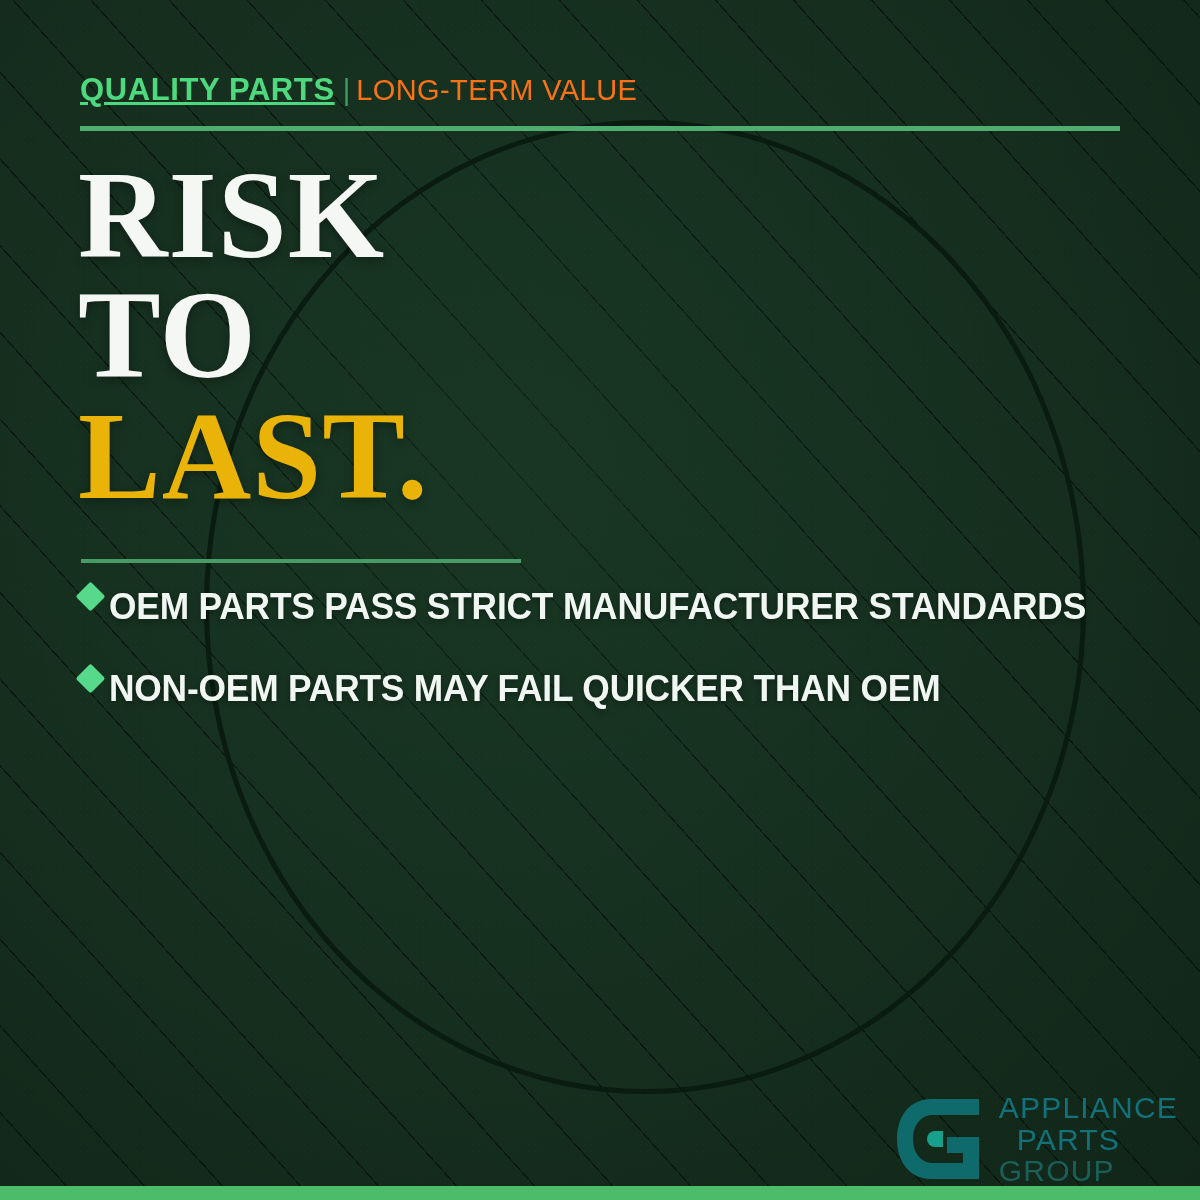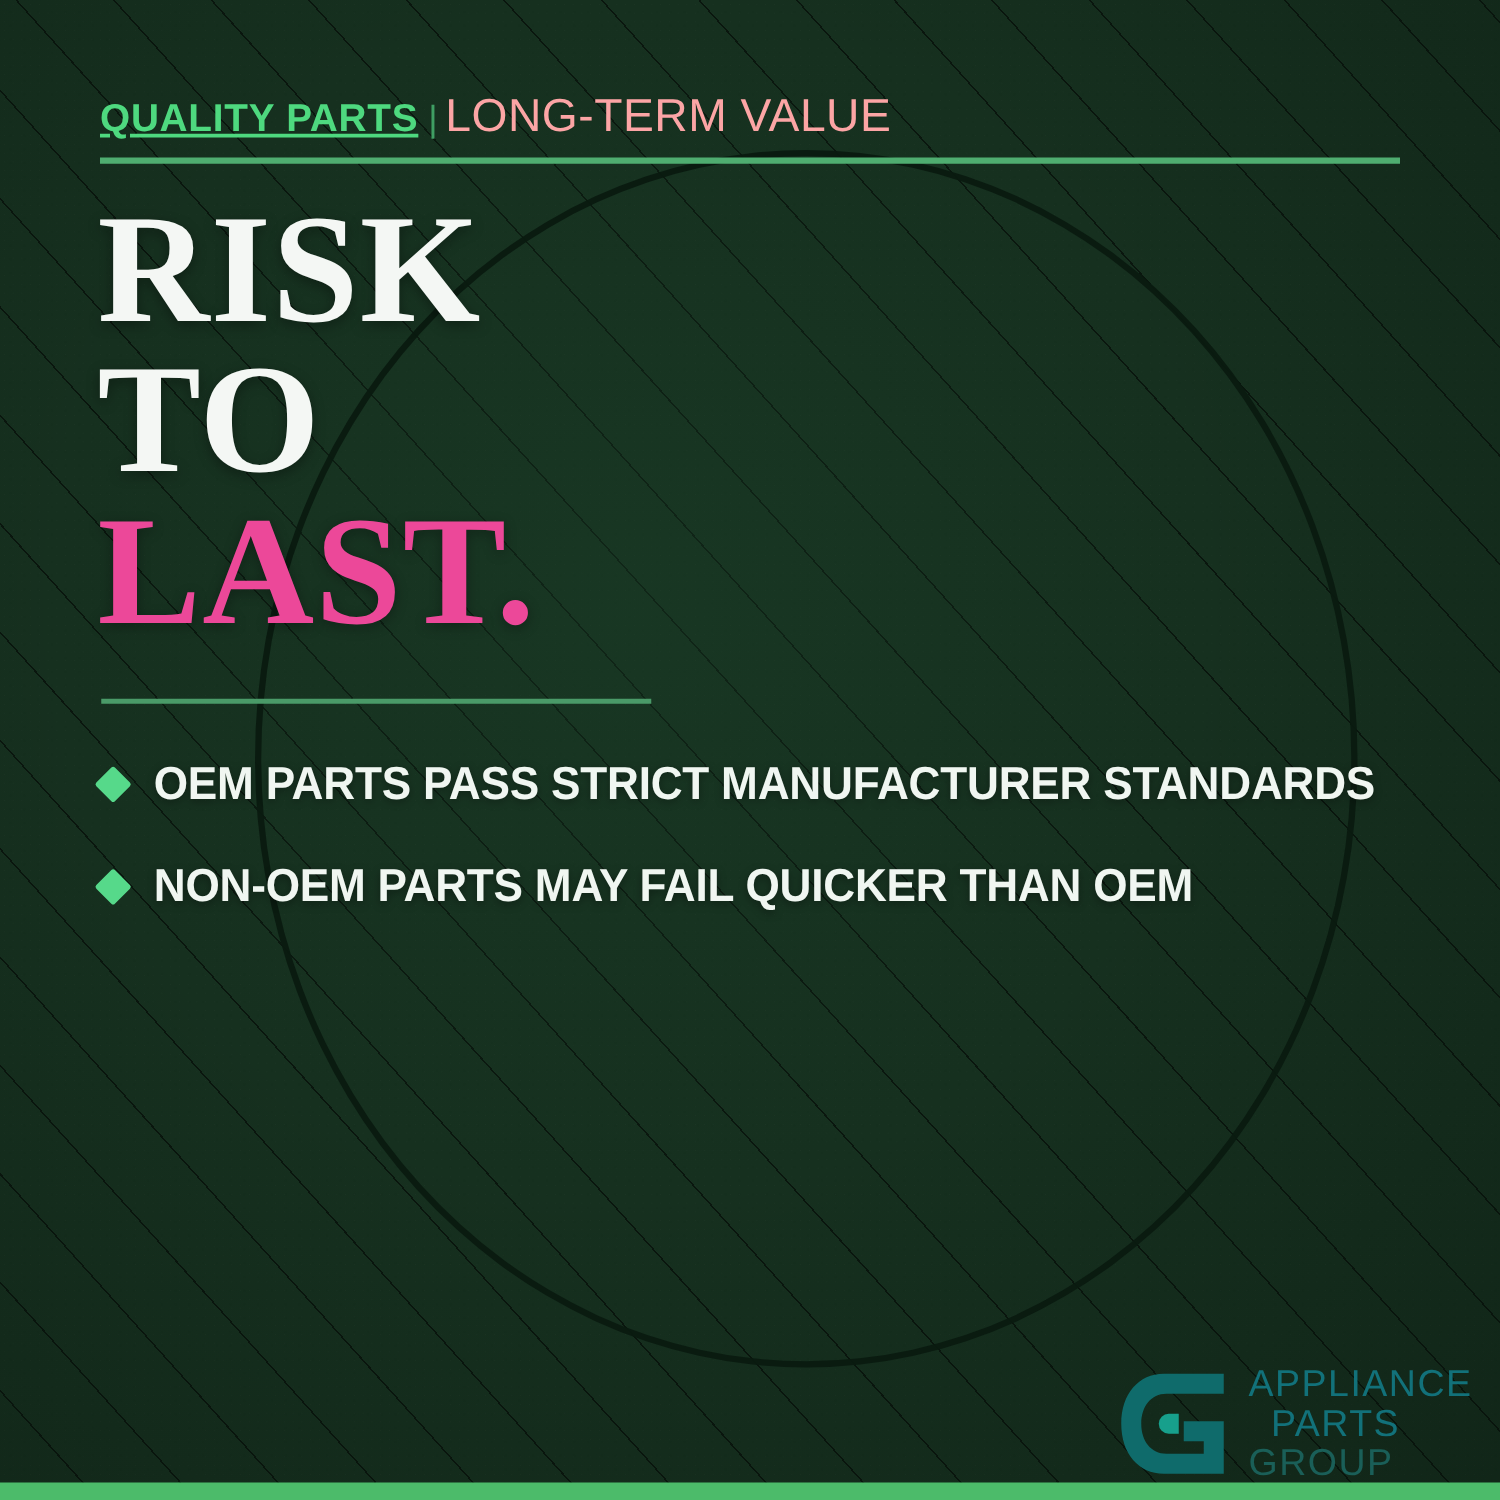--- a/index.html
+++ b/index.html
@@ -83,24 +83,24 @@
     color: #4ed97f;
     text-decoration: underline;
   }
   .eyebrow .sep {
     font-size: 29px;
     font-weight: 400;
     color: #3f9e63;
     margin: 0 6px 0 8px;
   }
   .eyebrow .sub {
-    font-size: 37px;
+    font-size: 29px;
     font-weight: 400;
     letter-spacing: 0.4px;
-    color: #fca5a5;
+    color: #f97316;
   }
 
   .rule-top {
     position: absolute;
     left: 80px;
     top: 126px;
     width: 1040px;
     height: 5px;
     background: #4fad70;
   }
@@ -114,21 +114,21 @@
     font-size: 124px;
     line-height: 0.97;
     letter-spacing: 1px;
     margin: 0;
   }
   .headline .ln {
     display: block;
     white-space: nowrap;
   }
   .headline .w { color: #f4f7f4; text-shadow: 0 3px 10px rgba(0,0,0,.35); }
-  .headline .g { color: #ec4899; text-shadow: 0 3px 10px rgba(0,0,0,.32); }
+  .headline .g { color: #eab308; text-shadow: 0 3px 10px rgba(0,0,0,.32); }
 
   .rule-mid {
     position: absolute;
     left: 81px;
     top: 559px;
     width: 440px;
     height: 4px;
     background: #4a9a68;
   }
 
@@ -136,23 +136,23 @@
     position: absolute;
     left: 80px;
     top: 586px;
     width: 1080px;
     margin: 0;
     padding: 0;
     list-style: none;
   }
   .bullet {
     display: flex;
-    align-items: center;
+    align-items: flex-start;
     height: 82px;
-    gap: 22px;
+    gap: 8px;
   }
   .diamond {
     flex: 0 0 auto;
     width: 21px;
     height: 21px;
     background: #56d98a;
     transform: rotate(45deg);
     border-radius: 2px;
   }
   .bullet-text {

